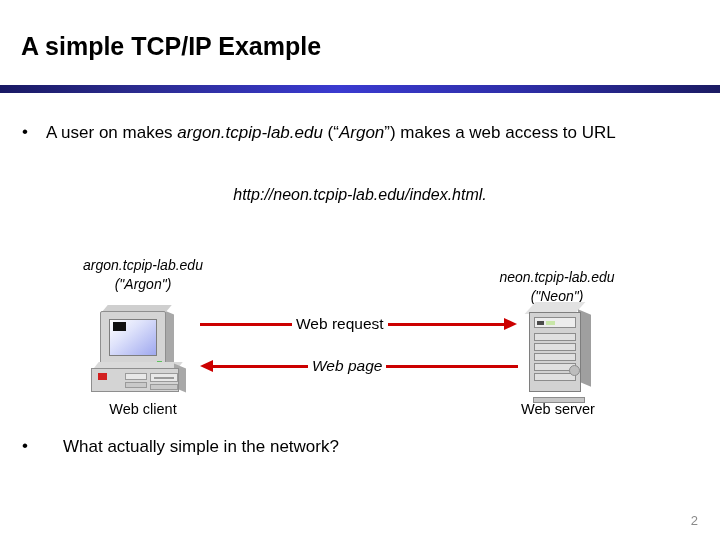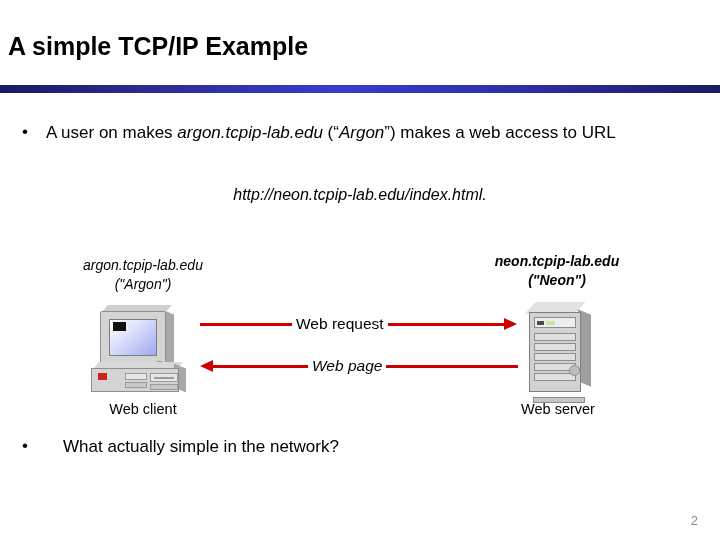--- a/index.html
+++ b/index.html
@@ -12,21 +12,21 @@
     height: 540px;
     position: relative;
     overflow: hidden;
     font-family: "Liberation Sans", sans-serif;
     color: #000000;
   }
 
   
   #slide-title {
     position: absolute;
-    left: 8px;
+    left: 21px;
     top: 32px;
     font-size: 25px;
     font-weight: bold;
     letter-spacing: 0px;
     color: #000000;
     white-space: nowrap;
   }
 
   
   #title-divider {
@@ -96,21 +96,21 @@
 
   .host-label {
     position: absolute;
     text-align: center;
     font-size: 14px;
     font-style: italic;
     line-height: 19px;
     white-space: nowrap;
   }
   #label-argon { left: 48px;  top: 8px;  width: 190px; }
-  #label-neon  { left: 462px; top: 4px;  width: 190px; font-weight: bold; }
+  #label-neon  { left: 462px; top: 20px;  width: 190px; }
 
   .host-caption {
     position: absolute;
     text-align: center;
     font-size: 14.5px;
     line-height: 18px;
     white-space: nowrap;
   }
   #caption-client { left: 60px;  top: 152px; width: 166px; }
   #caption-server { left: 470px; top: 152px; width: 176px; }

